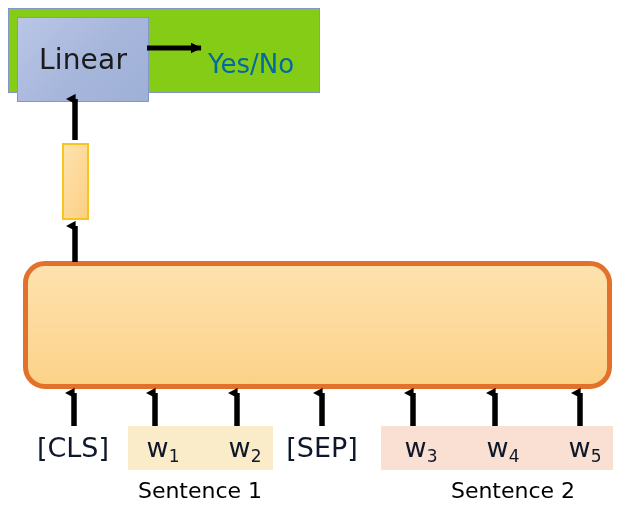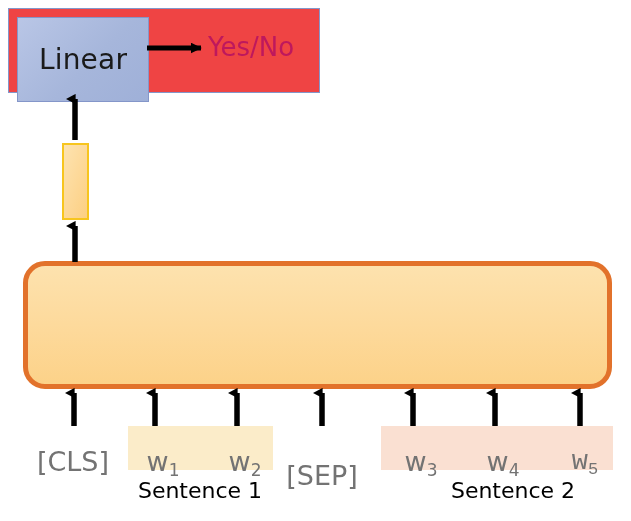--- a/index.html
+++ b/index.html
@@ -20,21 +20,21 @@
 
   
   .head-box {
     position: absolute;
     left: 8px;
     top: 8px;
     width: 312px;
     height: 85px;
     box-sizing: border-box;
     border: 1.5px solid #8496c9;
-    background: #ef4444;
+    background: #84cc16;
   }
   .linear-box {
     position: absolute;
     left: 8px;
     top: 8px;
     width: 132px;
     height: 85px;
     box-sizing: border-box;
     border: 1.5px solid #8496c9;
     background: linear-gradient(135deg, #b9c6e6 0%, #a6b6db 55%, #9fb0d8 100%);
@@ -43,23 +43,23 @@
     justify-content: center;
   }
   .linear-label {
     font-size: 28px;
     color: #1a1a1a;
     letter-spacing: 0.2px;
   }
   .yesno-label {
     position: absolute;
     left: 208px;
-    top: 32px;
+    top: 49px;
     font-size: 26px;
-    color: #be185d;
+    color: #0369a1;
     white-space: nowrap;
   }
 
   
   .encoder-box {
     position: absolute;
     left: 23px;
     top: 261px;
     width: 589px;
     height: 128px;
@@ -94,23 +94,23 @@
   }
   .band-s2 {
     left: 381px;
     width: 232px;
     background: #fae0d2;
   }
 
   
   .token {
     position: absolute;
-    top: 444px;
+    top: 430px;
     font-size: 27px;
-    color: #737373;
+    color: #0f172a;
     white-space: nowrap;
     transform: translateX(-50%);
     line-height: 36px;
   }
   .token sub {
     font-size: 17px;
     vertical-align: baseline;
     position: relative;
     top: 5px;
     left: 0px;
@@ -151,24 +151,24 @@
   <div class="pooled-rect"></div>
 
   <div class="encoder-box"></div>
 
   <div class="token-band band-s1"></div>
   <div class="token-band band-s2"></div>
 
   <div class="token" style="left:73px;"><span>[CLS]</span></div>
   <div class="token" style="left:163px;"><span>w</span><sub>1</sub></div>
   <div class="token" style="left:245px;"><span>w</span><sub>2</sub></div>
-  <div class="token" style="left:322px;margin-top:14px;"><span>[SEP]</span></div>
+  <div class="token" style="left:322px;"><span>[SEP]</span></div>
   <div class="token" style="left:421px;"><span>w</span><sub>3</sub></div>
   <div class="token" style="left:503px;"><span>w</span><sub>4</sub></div>
-  <div class="token" style="left:585px;font-family:Liberation Mono, monospace;"><span>w</span><sub>5</sub></div>
+  <div class="token" style="left:585px;"><span>w</span><sub>5</sub></div>
 
   <div class="sentence-caption" style="left:200px;">Sentence 1</div>
   <div class="sentence-caption" style="left:513px;">Sentence 2</div>
 
   <svg class="arrow-layer" viewBox="0 0 631 521">
     <defs>
       <marker id="ah-up" markerWidth="11" markerHeight="11" refX="5.5" refY="9.6" orient="auto" markerUnits="userSpaceOnUse">
         <polygon points="5.5,0.6 10.6,10.2 0.4,10.2" fill="#000000"></polygon>
       </marker>
       <marker id="ah-right" markerWidth="12" markerHeight="11" refX="10.6" refY="5.5" orient="auto" markerUnits="userSpaceOnUse">

